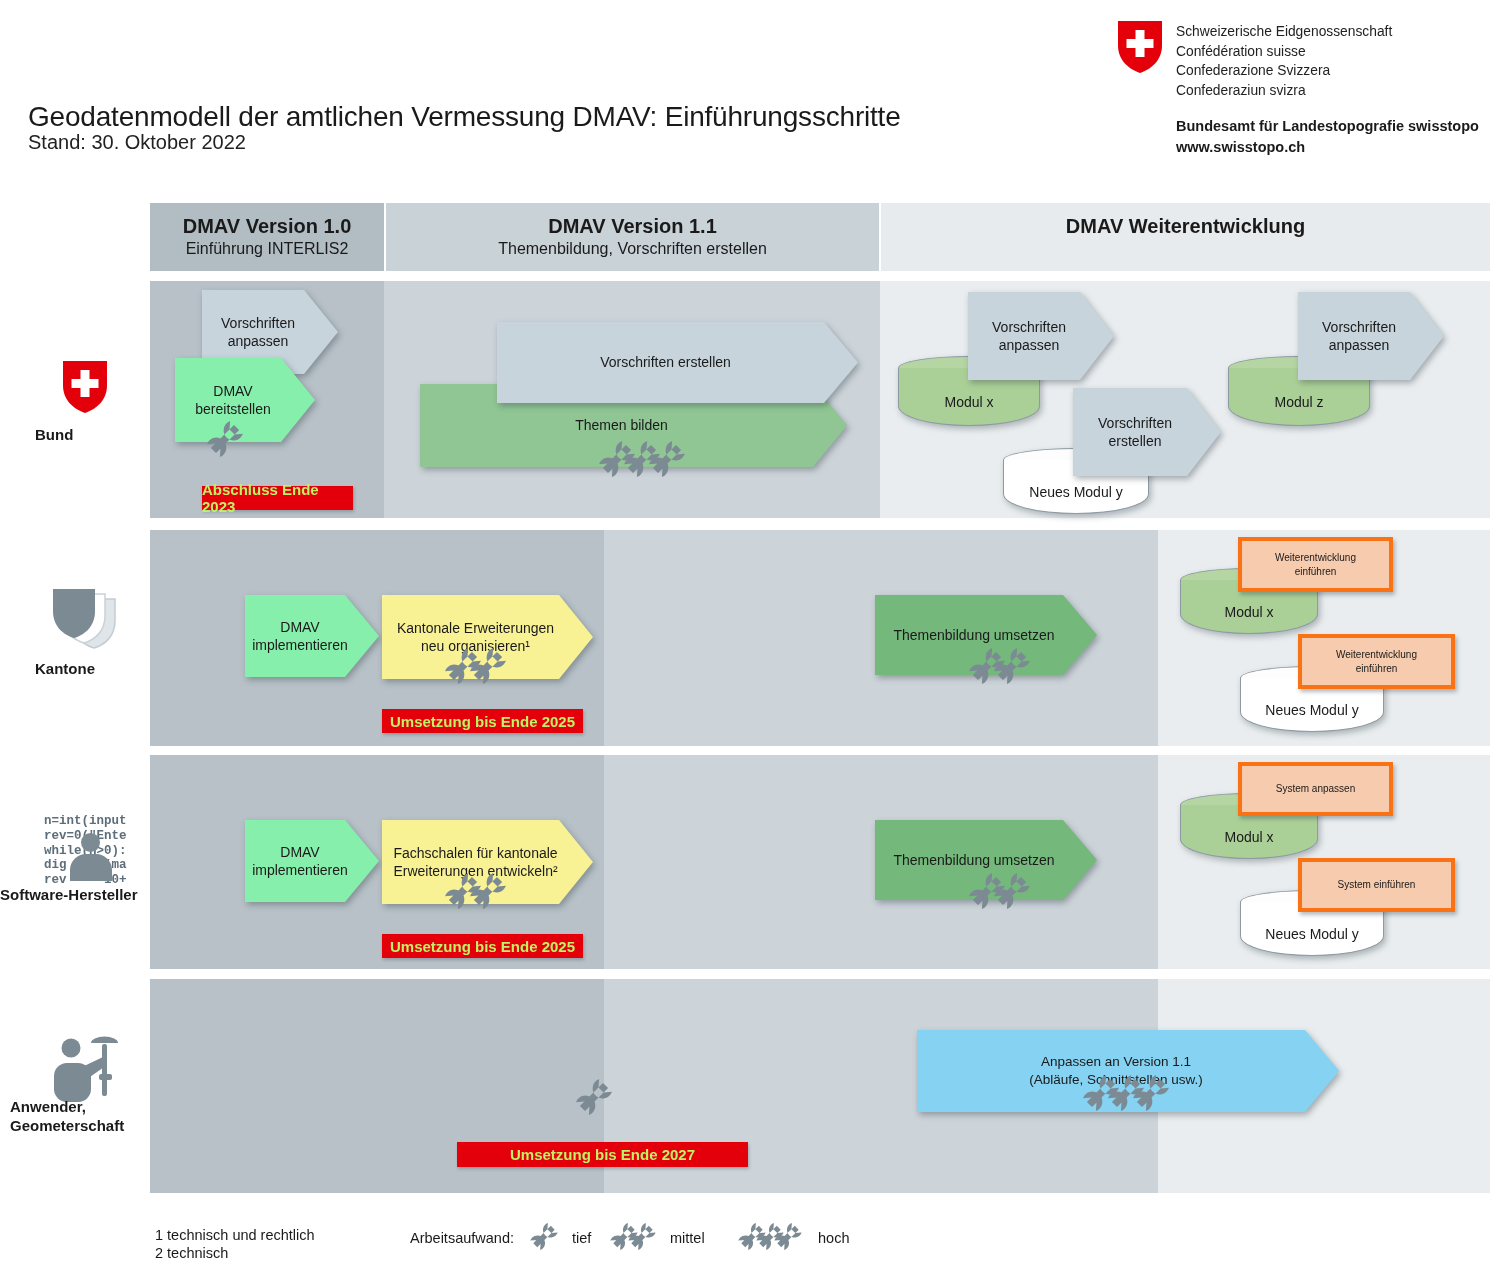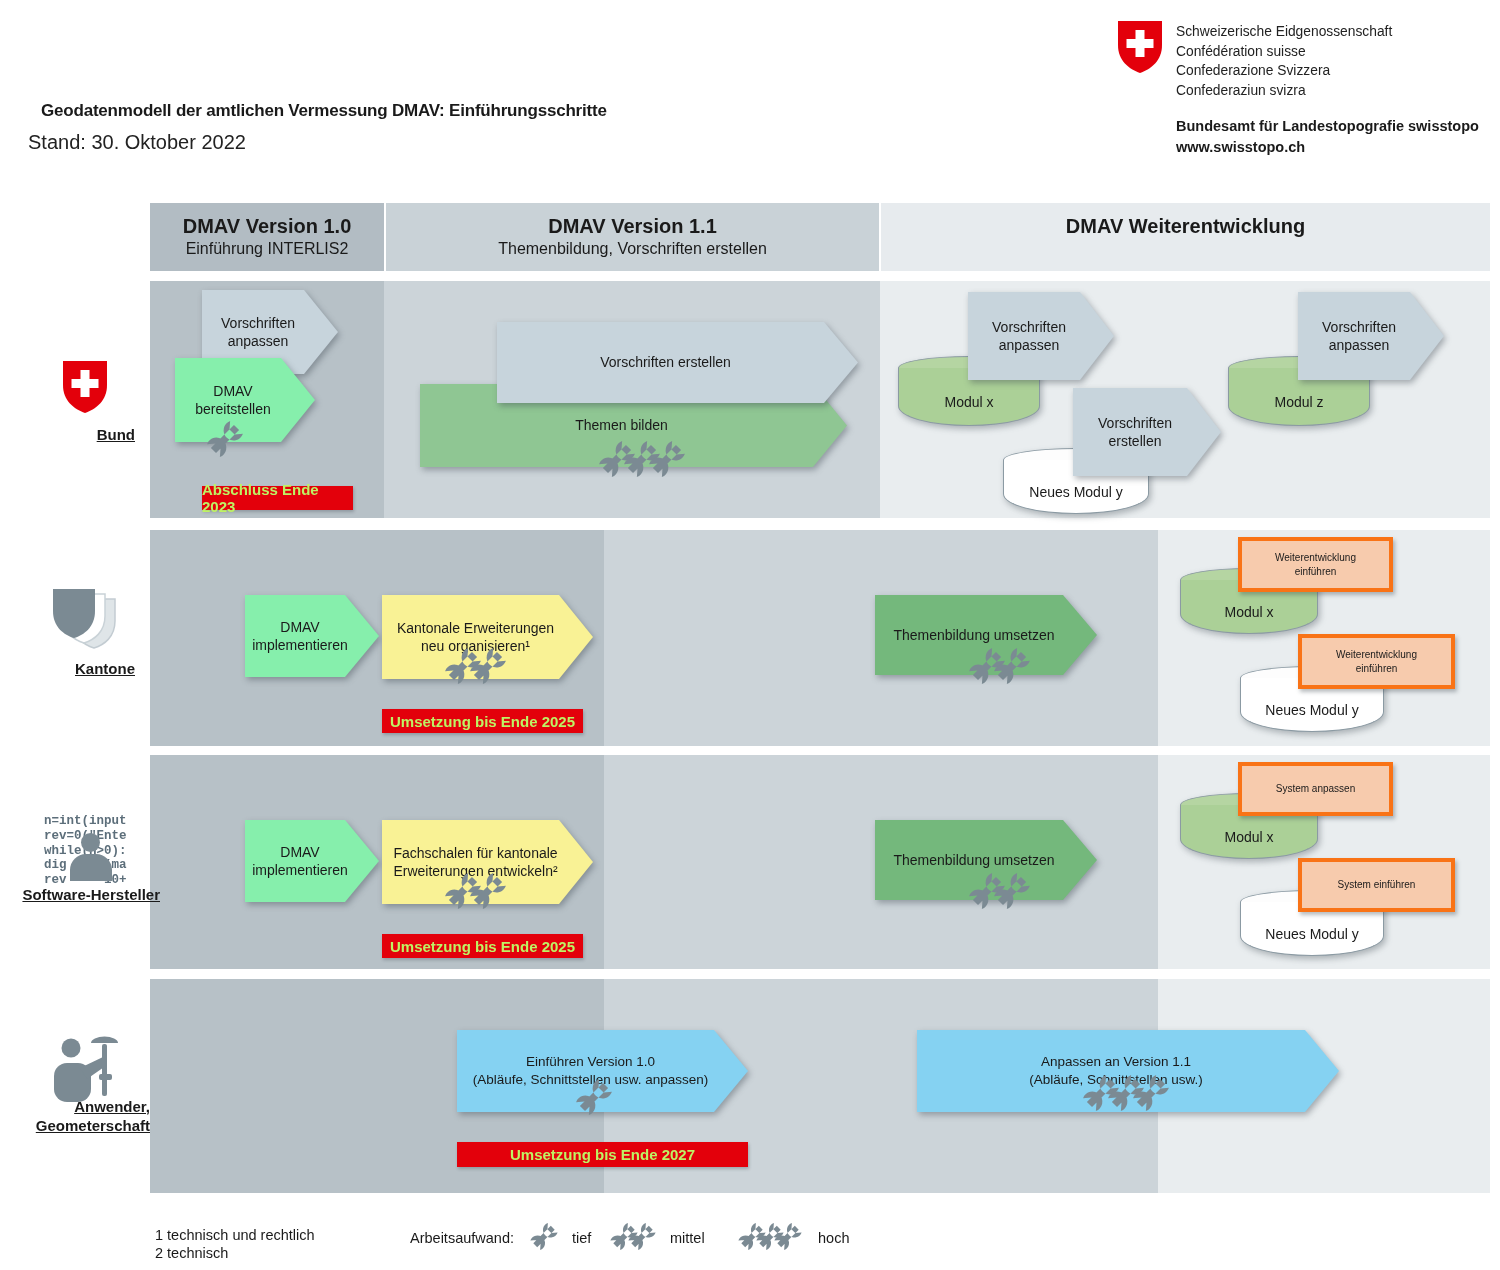--- a/index.html
+++ b/index.html
@@ -1,18 +1,18 @@
 <!DOCTYPE html>
 <html><head>
 <meta charset="utf-8">
 <style>
   html,body{margin:0;padding:0;background:#fff;font-family:"Liberation Sans",sans-serif;color:#1a1a1a;}
   #canvas{position:relative;width:1500px;height:1270px;background:#fff;overflow:hidden;}
   .abs{position:absolute;}
-  .page-title{position:absolute;left:28px;top:101px;font-size:17px;font-weight:bold;letter-spacing:-0.2px;margin-left:13px;}
+  .page-title{position:absolute;left:28px;top:101px;font-size:28px;font-weight:normal;letter-spacing:-0.2px;}
   .page-sub{position:absolute;left:28px;top:131px;font-size:20px;font-weight:400;color:#222;}
   .logo-text{position:absolute;left:1176px;top:22px;font-size:13.8px;line-height:19.5px;color:#222;}
   .logo-org{position:absolute;left:1176px;top:116px;font-size:14.5px;font-weight:bold;line-height:21px;}
   .colhead{position:absolute;top:203px;height:68px;text-align:center;padding-top:12px;box-sizing:border-box;}
   .ch-title{font-size:20px;font-weight:bold;}
   .ch-sub{font-size:16px;margin-top:2px;}
   .panel{position:absolute;}
   .arrow{position:absolute;filter:drop-shadow(2px 3px 3px rgba(55,65,75,.40));}
   .ashape{width:100%;height:100%;display:flex;align-items:center;justify-content:center;text-align:center;
           white-space:pre-line;font-size:14px;line-height:1.32;box-sizing:border-box;padding:0 30px 0 6px;
@@ -25,21 +25,21 @@
   .badge{position:absolute;background:#e3000b;color:#bef264;font-weight:bold;font-size:15px;display:flex;
          align-items:center;justify-content:center;box-shadow:1px 2px 3px rgba(55,65,75,.3);}
   .cyl{position:absolute;filter:drop-shadow(2px 3px 3px rgba(55,65,75,.35));}
   .cyl-top{position:absolute;left:0;right:0;top:0;height:24px;border-radius:50%;border:1px solid #8b9aa3;box-sizing:border-box;}
   .cyl-body{position:absolute;left:0;right:0;top:12px;bottom:0;border:1px solid #8b9aa3;border-top:none;
             border-radius:0 0 50% 50% / 0 0 20px 20px;display:flex;align-items:center;justify-content:center;
             font-size:14px;box-sizing:border-box;padding-top:10px;}
   .cyl.green .cyl-top{background:#b5d5a2;} .cyl.green .cyl-body{background:#abd097;}
   .cyl.white .cyl-top{background:#fdfdfd;} .cyl.white .cyl-body{background:#ffffff;}
   .wrench{position:absolute;transform:rotate(-45deg);transform-origin:center;}
-  .actor-label{position:absolute;font-weight:bold;font-size:15px;text-align:right;white-space:pre-line;line-height:1.25;text-decoration:underline;}
+  .actor-label{position:absolute;font-weight:bold;font-size:15px;text-align:left;white-space:pre-line;line-height:1.25;}
   .code-pre{position:absolute;left:36px;top:806px;margin:8px;font-family:"Liberation Mono",monospace;
             font-size:12.5px;font-weight:bold;line-height:14.8px;color:#5c6e7a;}
   .person-head{position:absolute;left:81px;top:833px;width:19px;height:19px;border-radius:50%;background:#7b8a93;}
   .person-torso{position:absolute;left:70px;top:854px;width:42px;height:27px;border-radius:16px 16px 0 0;background:#7b8a93;}
   .fn{position:absolute;font-size:14.5px;line-height:18px;}
   .legend-label{position:absolute;font-size:14.5px;}
 </style>
 </head>
 <body>
 
@@ -270,24 +270,20 @@
     <div class="cyl-top"></div>
       <div class="cyl-body">Modul x</div>
   </div>
   <div class="obox" style="left:1238px;top:762px;width:155px;height:54px">System anpassen</div>
   <div class="cyl white" style="left:1240px;top:890px;width:144px;height:66px">
     <div class="cyl-top"></div>
       <div class="cyl-body">Neues Modul y</div>
   </div>
   <div class="obox" style="left:1298px;top:858px;width:157px;height:54px">System einführen</div>
 
-  <div class="arrow" style="left:457px;top:1030px;width:291px;height:82px">
-    <div class="ashape f-blue" style="font-size:13.5px">Einführen Version 1.0
-(Abläufe, Schnittstellen usw. anpassen)</div>
-  </div>
   <svg class="wrench" style="left:565px;top:1086px" width="58" height="22" viewBox="0 0 64 24">
       <use href="#wrench-shape"></use>
     </svg>
   <div class="badge" style="left:457px;top:1142px;width:291px;height:25px">Umsetzung bis Ende 2027</div>
 
   <div class="arrow" style="left:917px;top:1030px;width:422px;height:82px">
     <div class="ashape f-blue" style="font-size:13.5px">Anpassen an Version 1.1
 (Abläufe, Schnittstellen usw.)</div>
   </div>
   <div>

